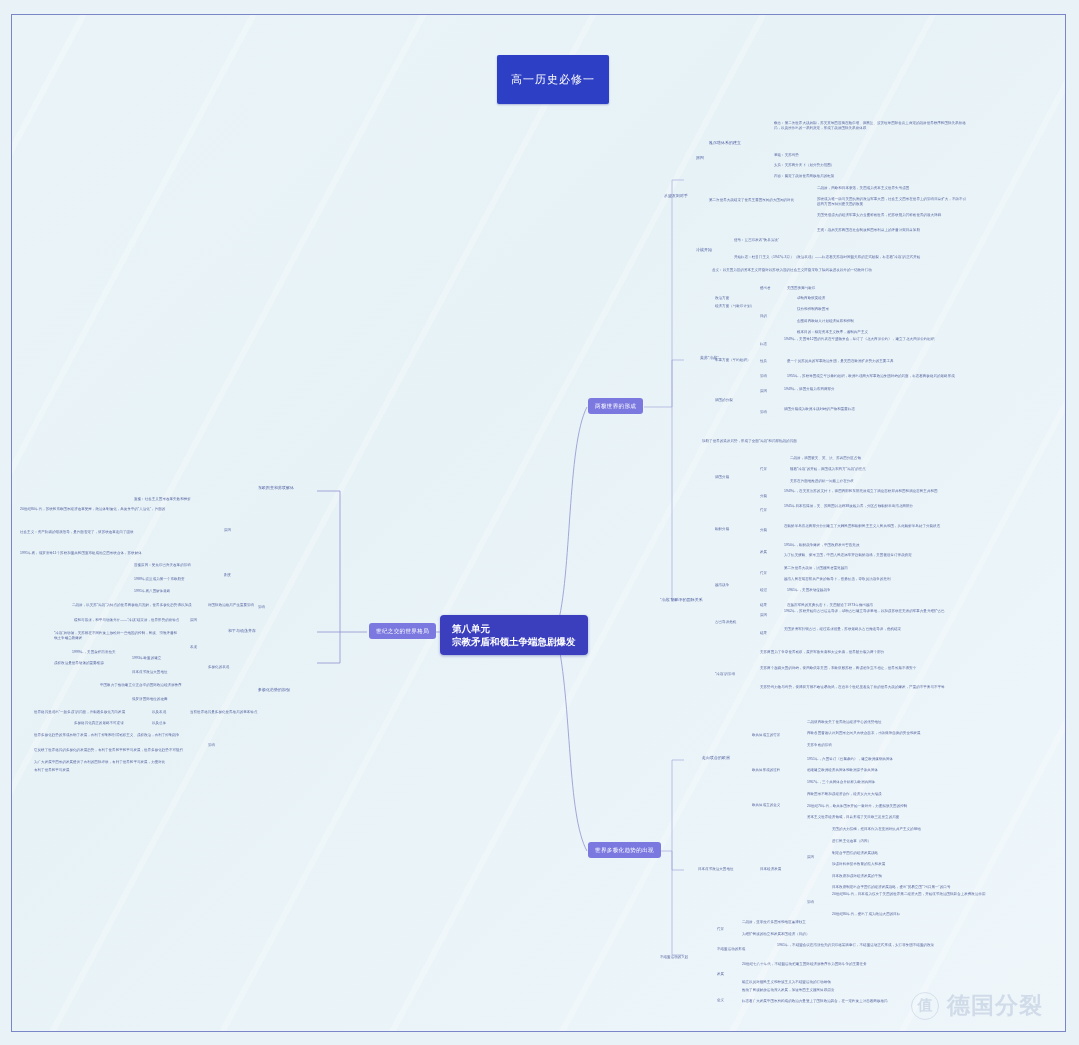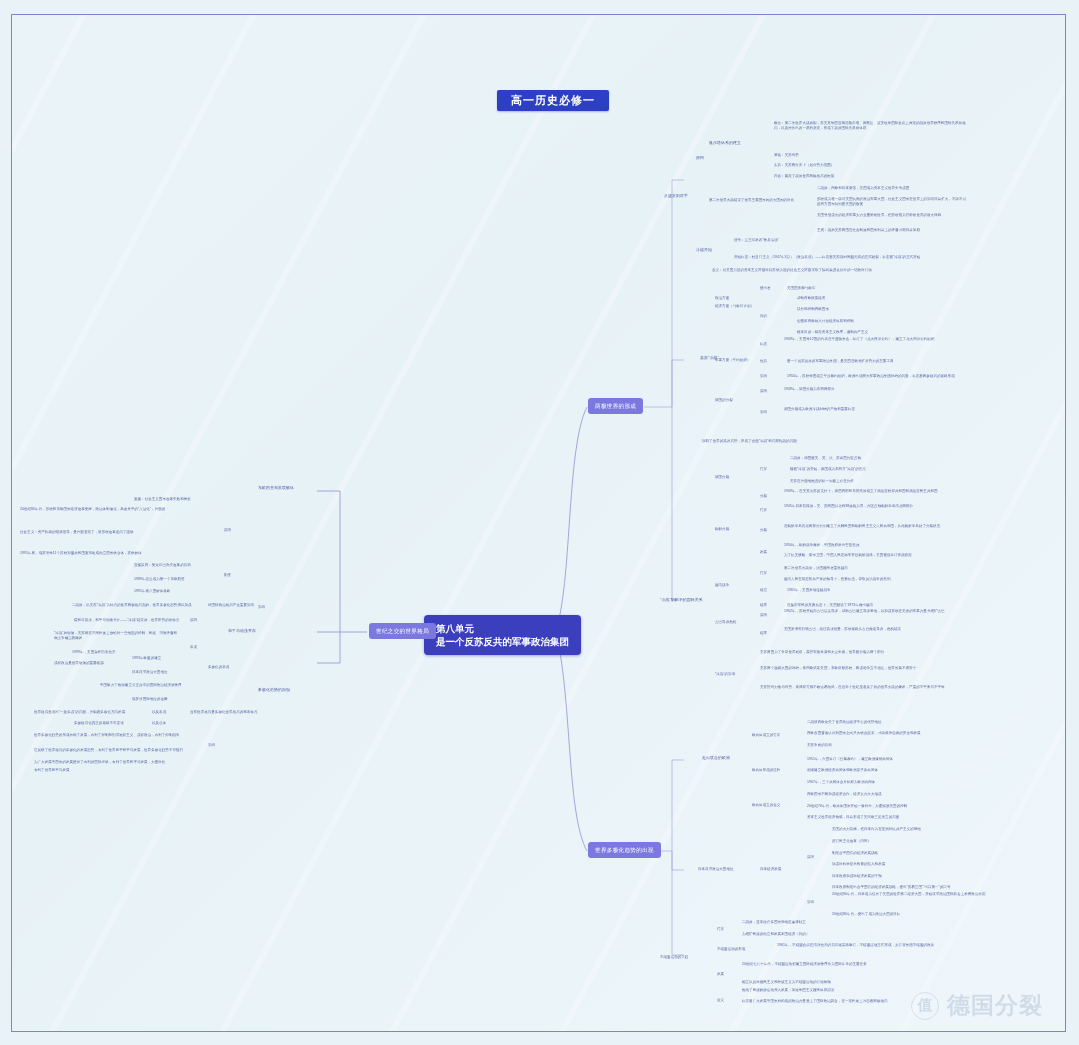--- a/index.html
+++ b/index.html
@@ -24,25 +24,24 @@
     content:"";position:absolute;inset:0;
     background:
       repeating-linear-gradient(118deg, rgba(255,255,255,0) 0 60px, rgba(255,255,255,.45) 60px 66px, rgba(255,255,255,0) 66px 150px);
     opacity:.55;pointer-events:none;
   }
   svg.links{position:absolute;left:0;top:0;width:1055px;height:1018px;pointer-events:none;}
   .node{position:absolute;box-sizing:border-box;}
 
   
   .title-badge{
-    background:#2d3fc4;color:#fff;font-weight:bold;
+    background:#2d3fc4;color:#fff;font-weight:normal;
     font-size:11px;letter-spacing:1px;
-    padding:3px 14px;border-radius:2px;white-space:nowrap;
+    padding:17px 14px;border-radius:2px;white-space:nowrap;
     box-shadow:0 1px 2px rgba(60,70,160,.35);
-    margin-top:35px;
   }
   .center-node{
     background:#3b3fbe;color:#fff;font-weight:bold;font-size:9.5px;
     line-height:13px;padding:7px 12px;border-radius:4px;white-space:nowrap;
     box-shadow:0 1px 3px rgba(50,60,160,.4);
   }
   .branch-node{
     background:#7b79e0;color:#fff;font-size:5.6px;
     padding:4px 7px;border-radius:3px;white-space:nowrap;
     letter-spacing:.3px;line-height:8px;
@@ -95,23 +94,23 @@
       <path d="M660,392 L660,585 L672,585"></path>
 
       <path d="M645,836 L660,836 L660,745 L672,745"></path>
       <path d="M660,836 L660,855 L672,855"></path>
       <path d="M660,836 L660,940 L672,940"></path>
     </g>
   </svg>
 
   <div class="node title-badge" style="left:485px;top:40px;">高一历史必修一</div>
 
-  <div class="node center-node" style="left:412px;top:600px;">
+  <div class="node center-node" style="left:428px;top:600px;">
     <div>第八单元</div>
-    <div>是一个反苏反共的军事政治集团</div>
+    <div>宗教矛盾和领土争端急剧爆发</div>
   </div>
 
   <div class="node branch-node" style="left:576px;top:383px;">两极世界的形成</div>
   <div class="node branch-node" style="left:576px;top:827px;">世界多极化趋势的出现</div>
   <div class="node branch-node" style="left:357px;top:608px;">世纪之交的世界格局</div>
 
   <div class="node sub-node" style="left:652px;top:178px;">从盟友到对手</div>
 
   <div class="node sub-node" style="left:684px;top:140px;">原因</div>
   <div class="node sub-node" style="left:697px;top:125px;">雅尔塔体系的建立</div>

